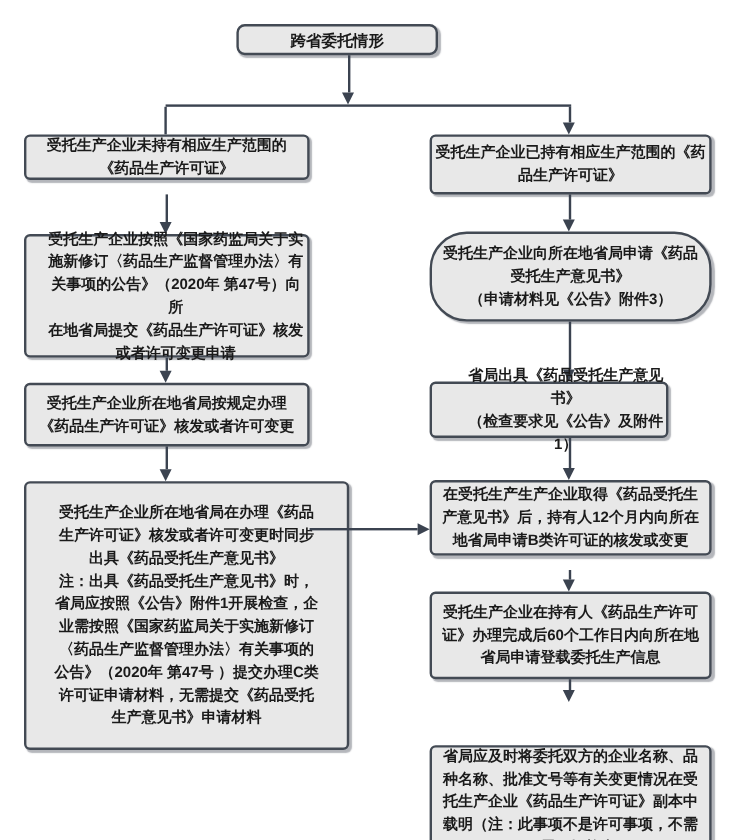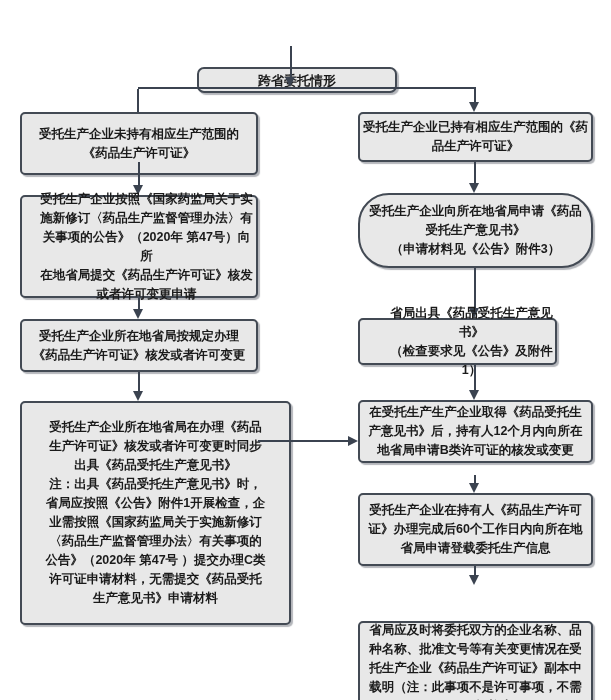--- a/index.html
+++ b/index.html
@@ -39,29 +39,29 @@
     position:absolute;width:0;height:0;
     border-left:5px solid transparent;border-right:5px solid transparent;
     border-top:10px solid var(--line-color);
   }
   .ah-right{
     position:absolute;width:0;height:0;
     border-top:5px solid transparent;border-bottom:5px solid transparent;
     border-left:10px solid var(--line-color);
   }
   
-  #node-root{left:197px;top:20px;width:200px;height:26px;margin-top:47px;}
+  #node-root{left:197px;top:20px;width:168px;height:26px;}
   #c-root-line{left:290px;top:46px;height:31px;}
   #c-root-head{left:285px;top:77px;}
   #c-split{left:138px;top:87px;width:338px;}
   #c-drop-left{left:137px;top:89px;height:23px;}
   #c-drop-right-line{left:474px;top:89px;height:13px;}
   #c-drop-right-head{left:469px;top:102px;}
 
-  #node-l1{left:20px;top:112px;width:238px;height:63px;}
+  #node-l1{left:20px;top:112px;width:238px;height:38px;}
   #c-l1-line{left:138px;top:162px;height:23px;}
   #c-l1-head{left:133px;top:185px;}
   #node-l2{left:20px;top:195px;width:238px;height:103px;padding-left:16px;}
   #c-l2-line{left:138px;top:298px;height:11px;}
   #c-l2-head{left:133px;top:309px;}
   #node-l3{left:20px;top:319px;width:238px;height:53px;}
   #c-l3-line{left:138px;top:372px;height:19px;}
   #c-l3-head{left:133px;top:391px;}
   #node-l4{left:20px;top:401px;width:271px;height:224px;}
 

